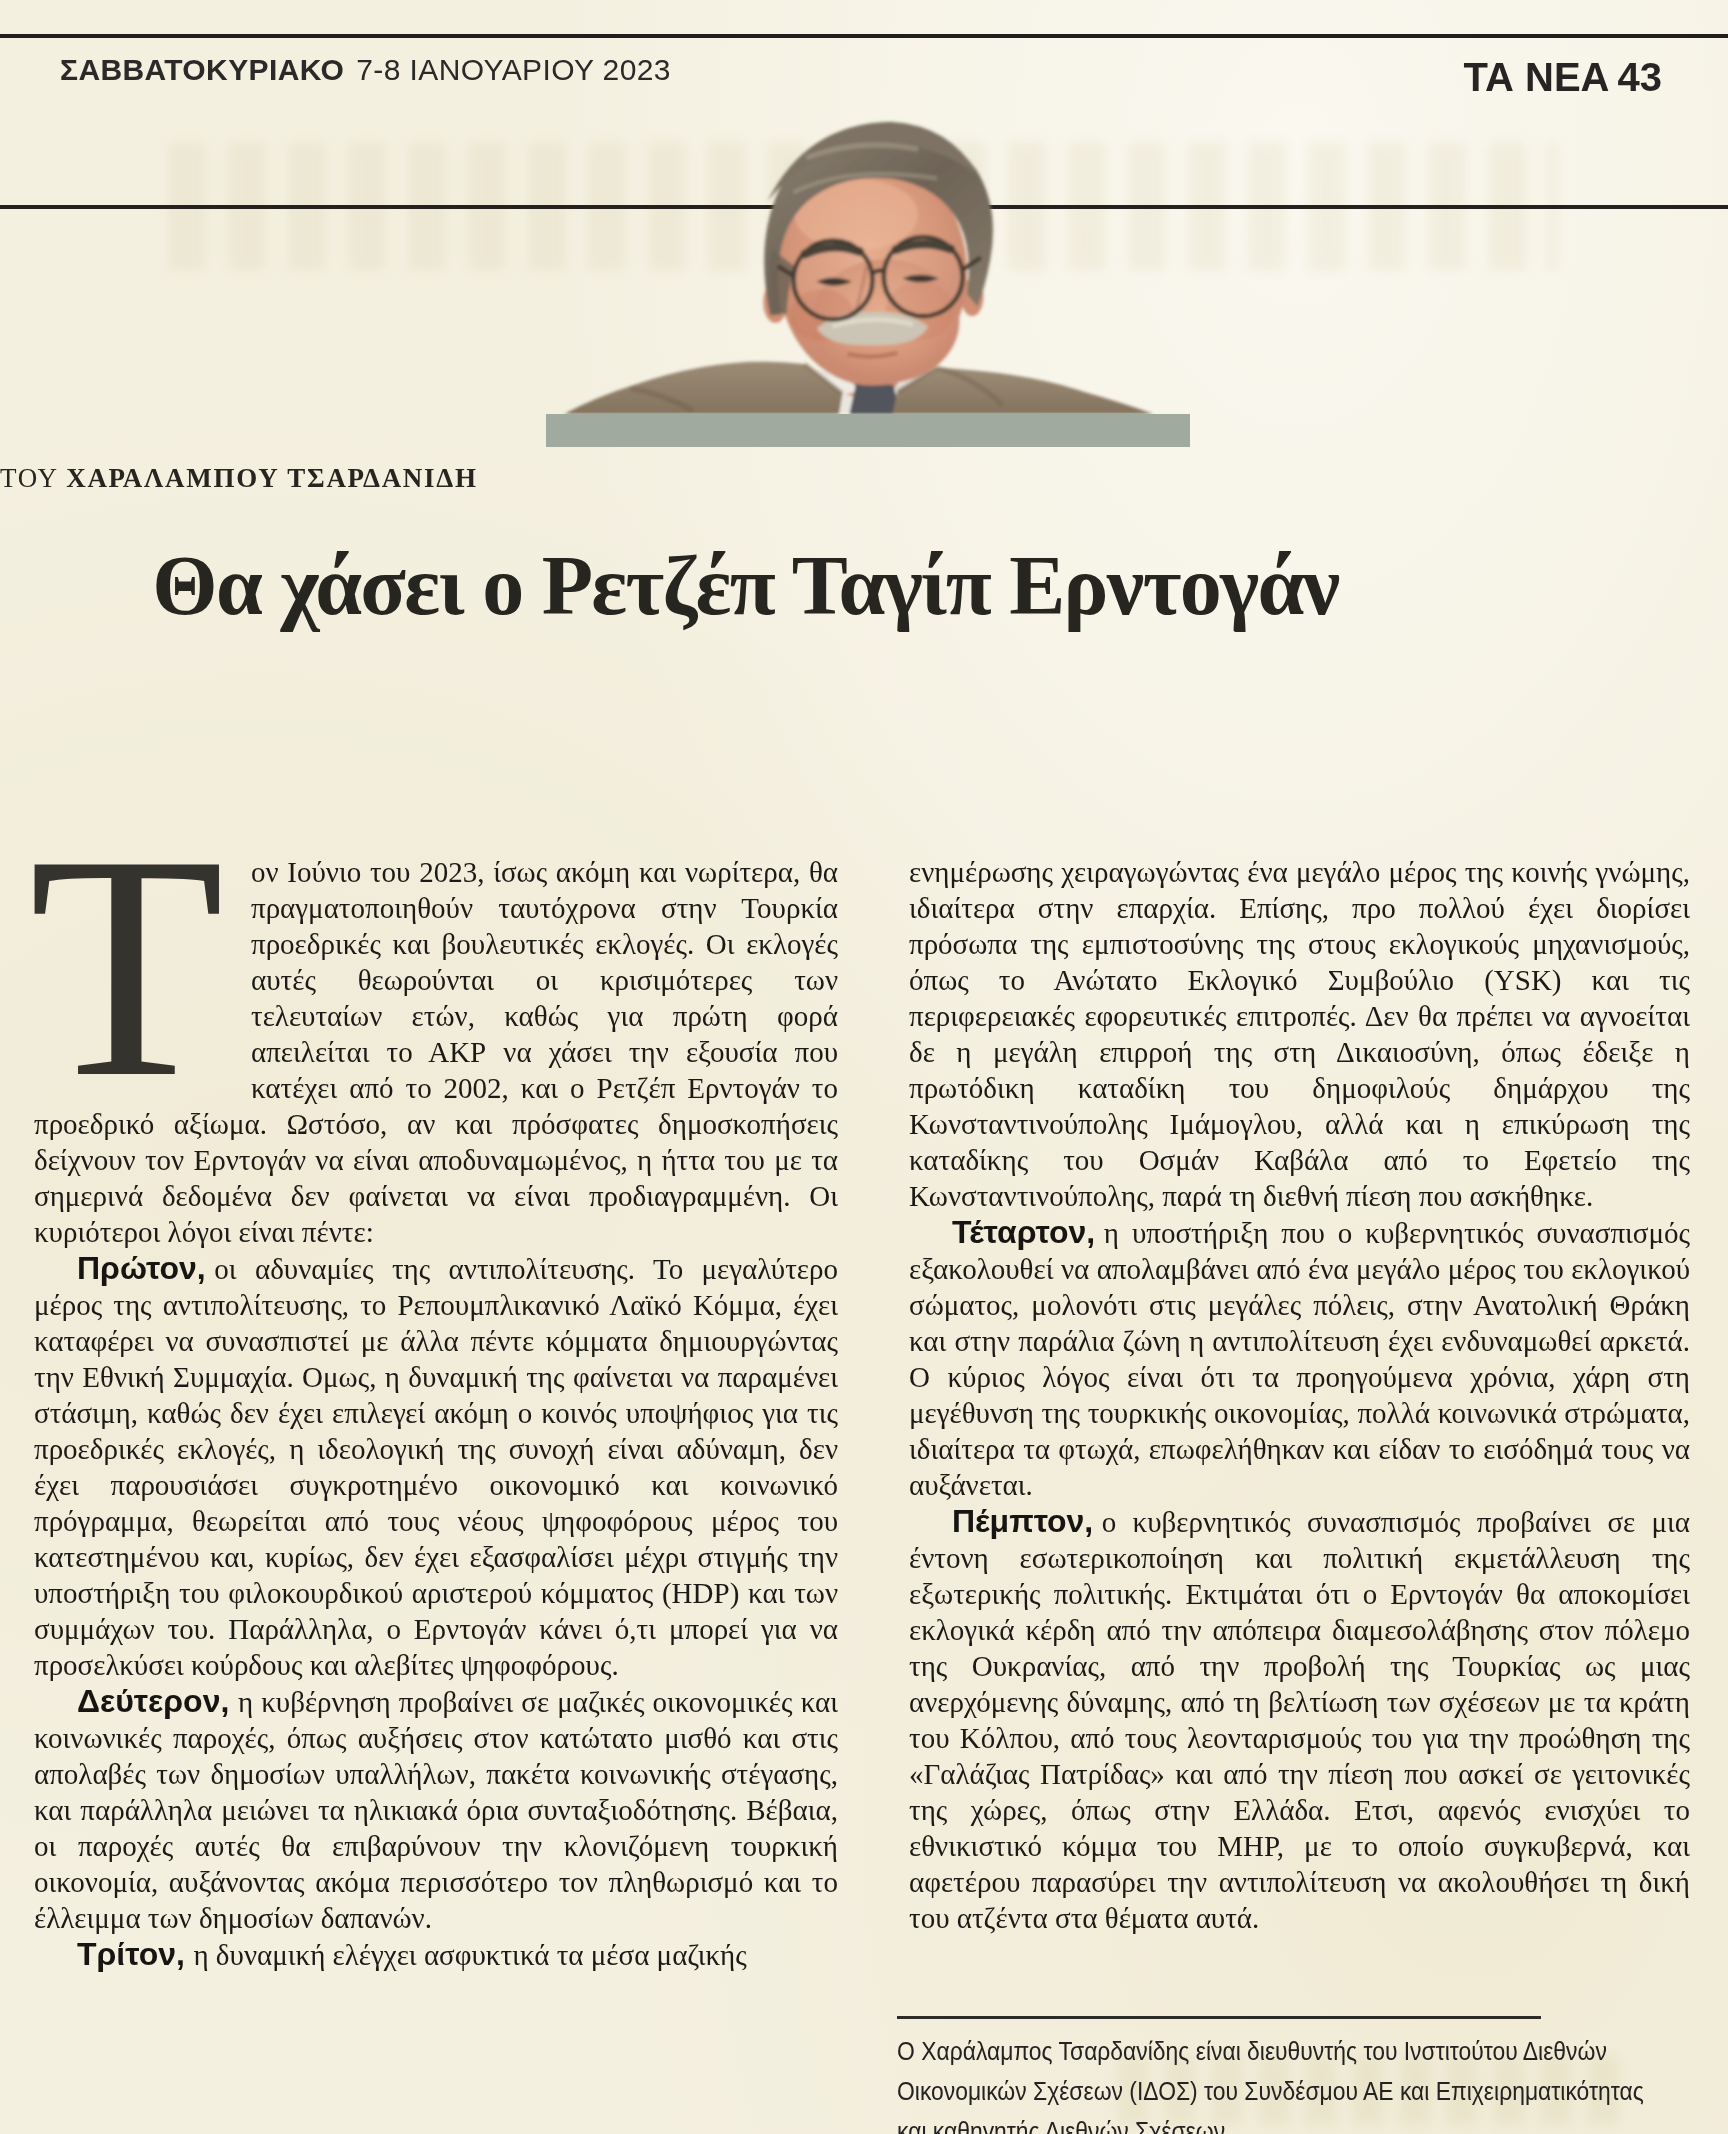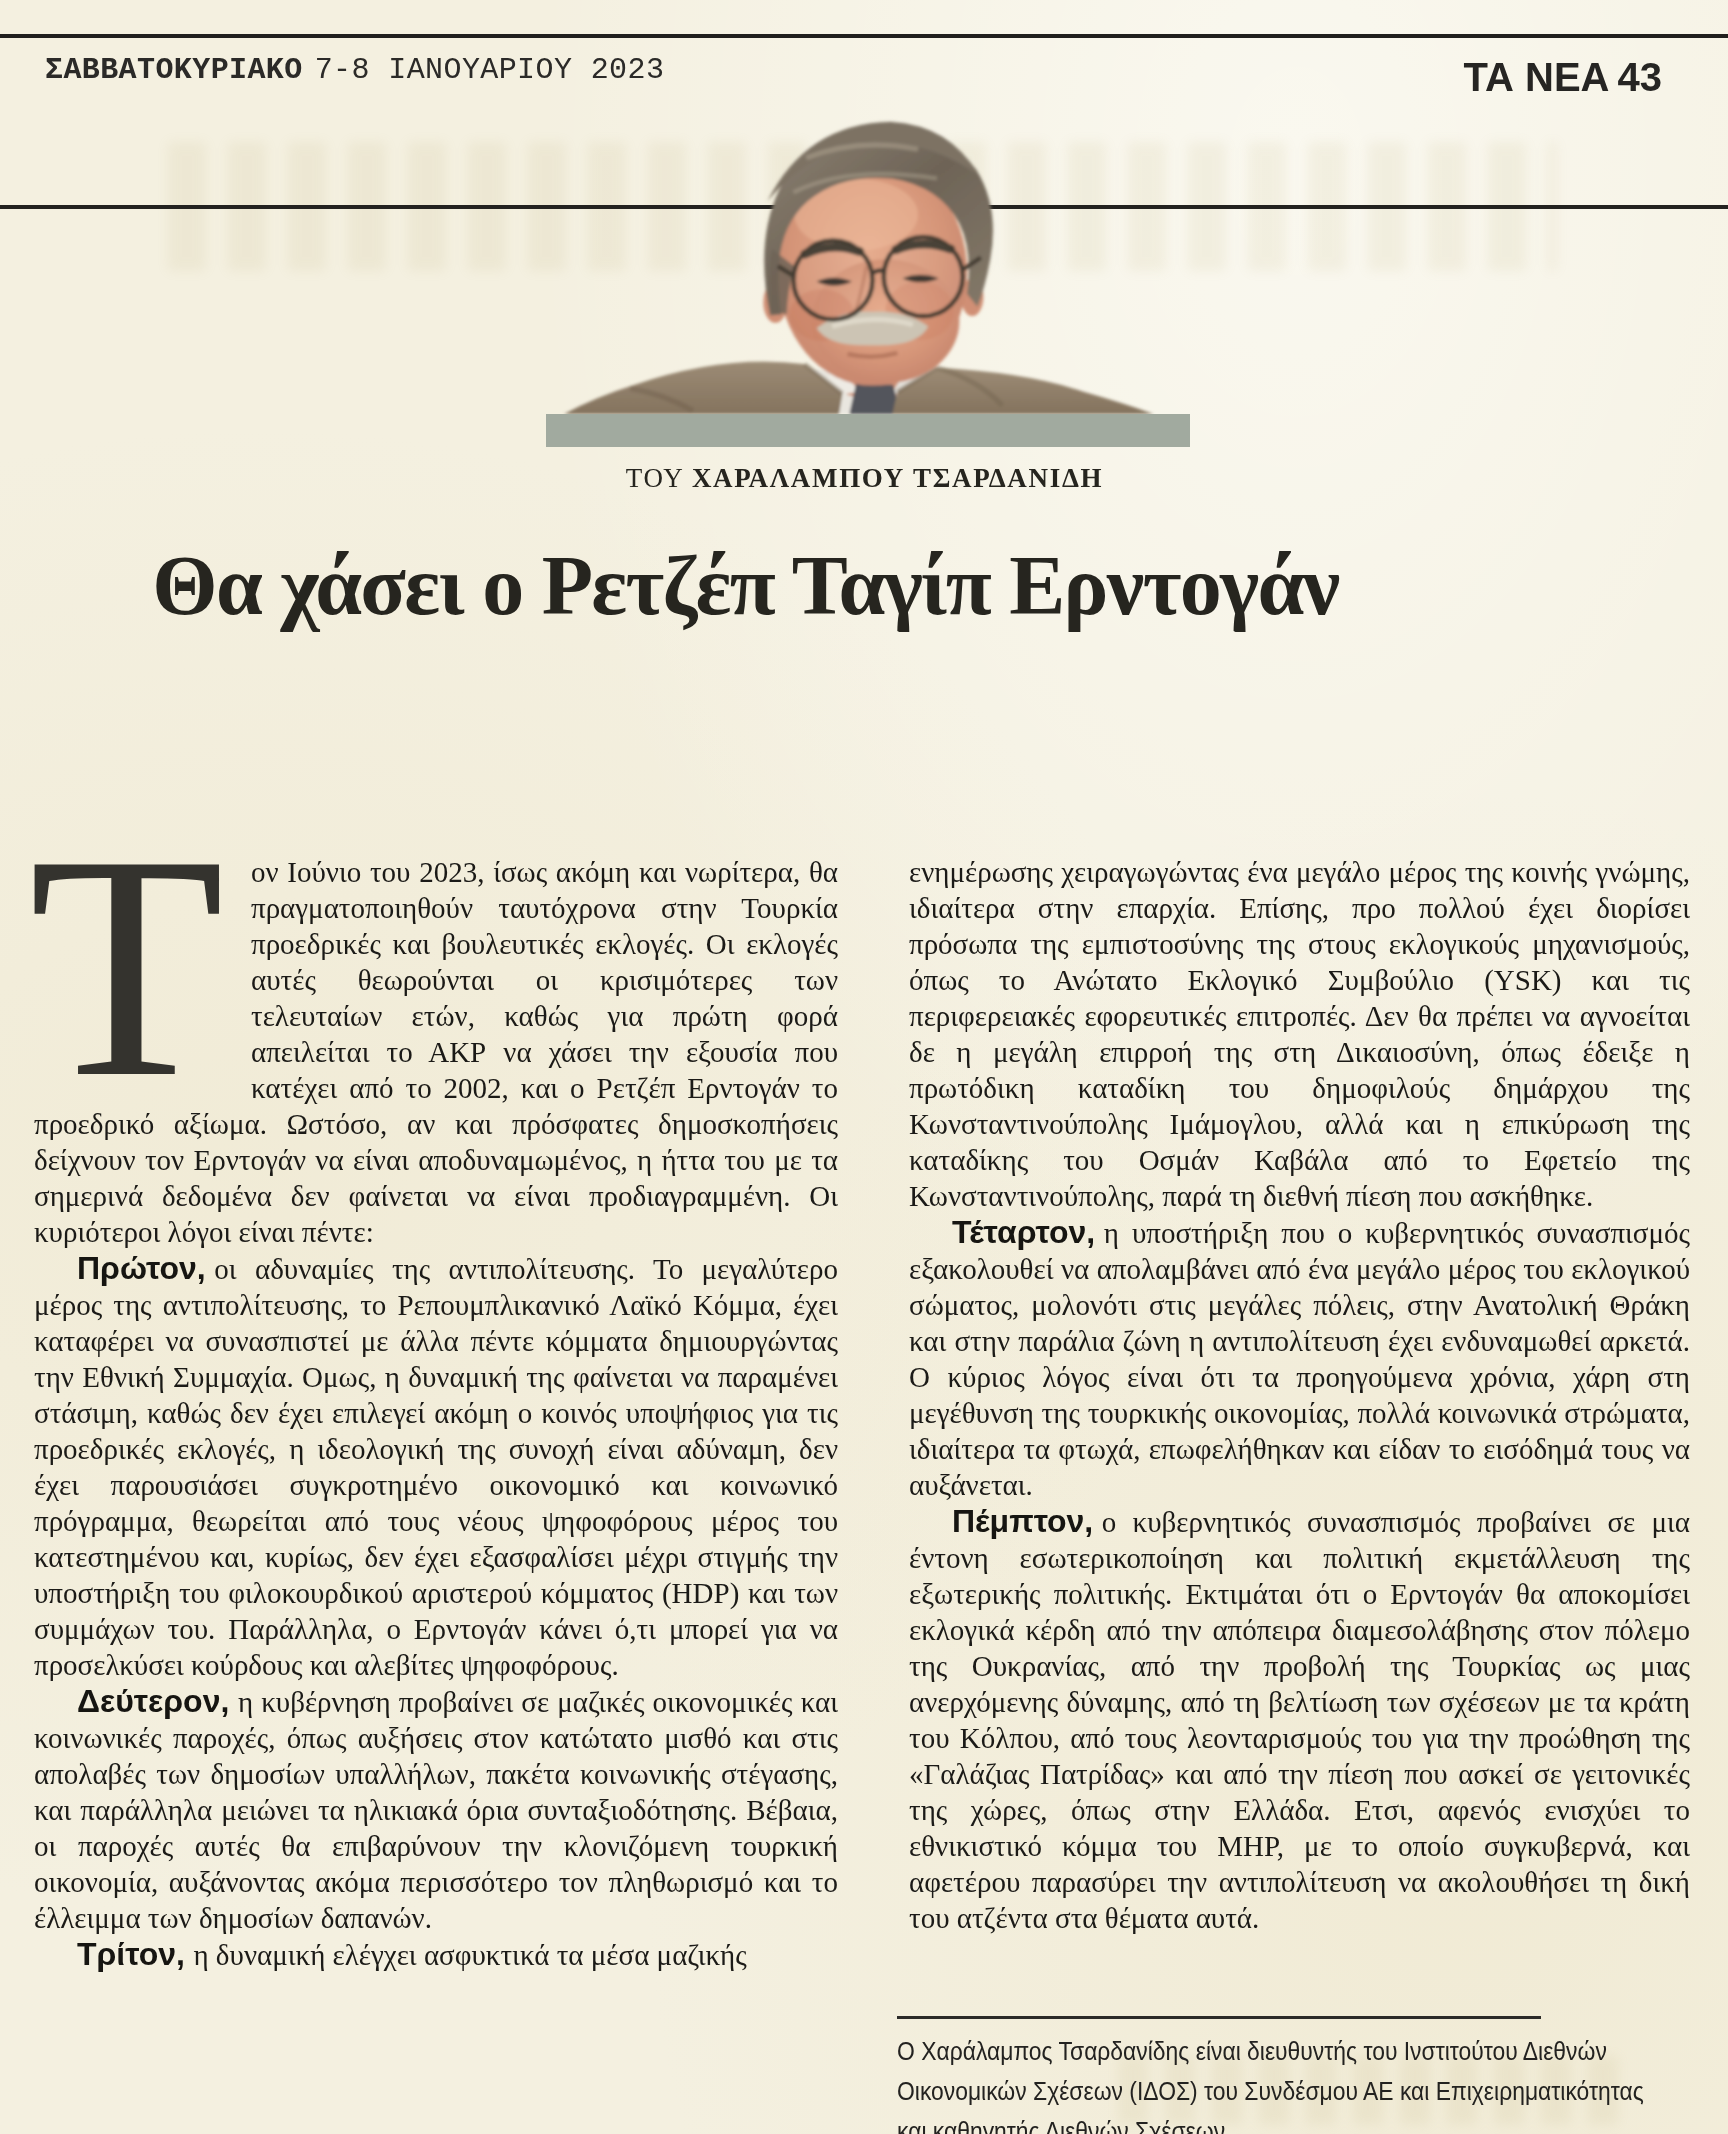--- a/index.html
+++ b/index.html
@@ -13,39 +13,39 @@
     background:
       radial-gradient(ellipse at 75% 8%, rgba(255,255,252,.55), transparent 42%),
       radial-gradient(ellipse at 15% 55%, rgba(236,228,200,.40), transparent 45%),
       radial-gradient(ellipse at 85% 85%, rgba(234,224,190,.35), transparent 40%),
       #f4f0e0;
     color:#1d1c1a;
   }
   
   .top-rule{position:absolute;left:0;top:34px;width:100%;height:4.3px;background:#201f1d;}
   .edition{
-    position:absolute;left:45px;top:53px;
-    font-family:Liberation Mono, monospace;
+    position:absolute;left:60px;top:53px;
+    font-family:Liberation Sans, sans-serif;
     font-size:30px;color:#2b2a28;letter-spacing:0.4px;white-space:nowrap;
   }
   .edition .ed-name{font-weight:bold;margin-right:12px;}
   .brand{
     position:absolute;right:67px;top:55px;
     font-family:"Liberation Sans","DejaVu Sans",sans-serif;
     font-weight:bold;font-size:40px;color:#262523;letter-spacing:0;white-space:nowrap;
   }
   .brand .page-no{margin-left:8px;}
   .mid-rule{position:absolute;left:0;top:205px;width:100%;height:4.3px;background:#23221f;z-index:1;}
   
   .photo{position:absolute;left:548px;top:96px;width:637px;height:317px;margin:0;z-index:2;}
   .photo svg{display:block;}
   .photo-bar{position:absolute;left:546px;top:414px;width:644px;height:33px;background:#a1aa9f;z-index:3;}
   
   .byline{
-    position:absolute;left:0;top:463px;width:1729px;text-align:center;
+    position:absolute;left:0;top:463px;width:1729px;
     font-size:27px;letter-spacing:1.7px;color:#26251f;white-space:nowrap;
   }
   .byline .byline-name{font-weight:bold;}
   .title{
     position:absolute;left:0;top:521px;width:1491px;margin:0;
     text-align:center;font-weight:bold;font-size:84px;line-height:129px;
     letter-spacing:-1.7px;color:#26251f;
   }
   .title .title-line{display:block;}
   

